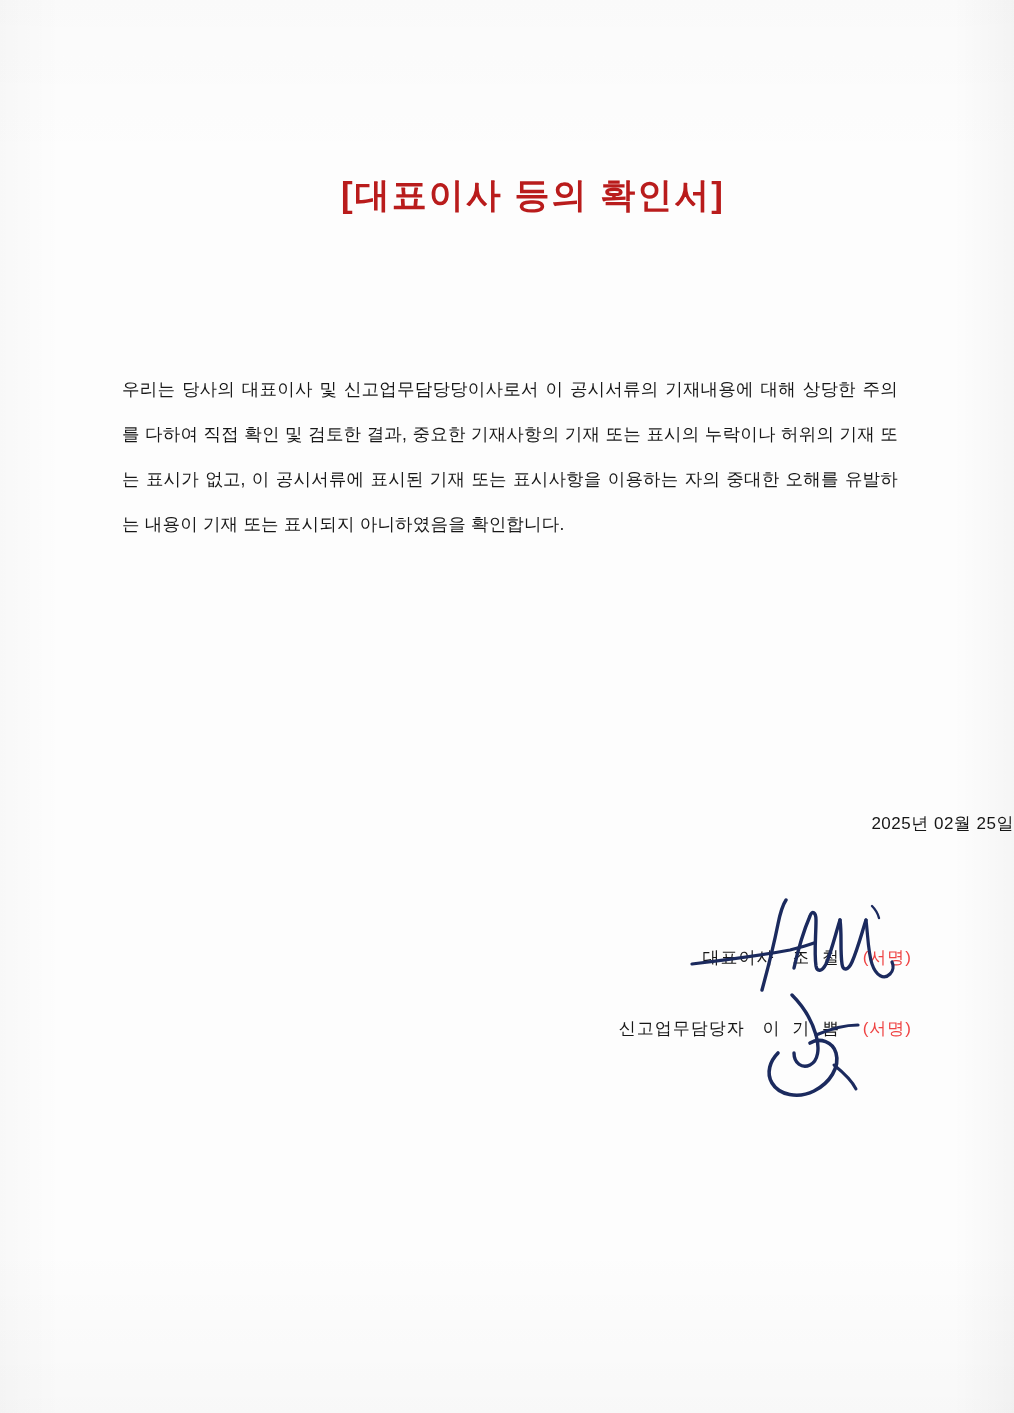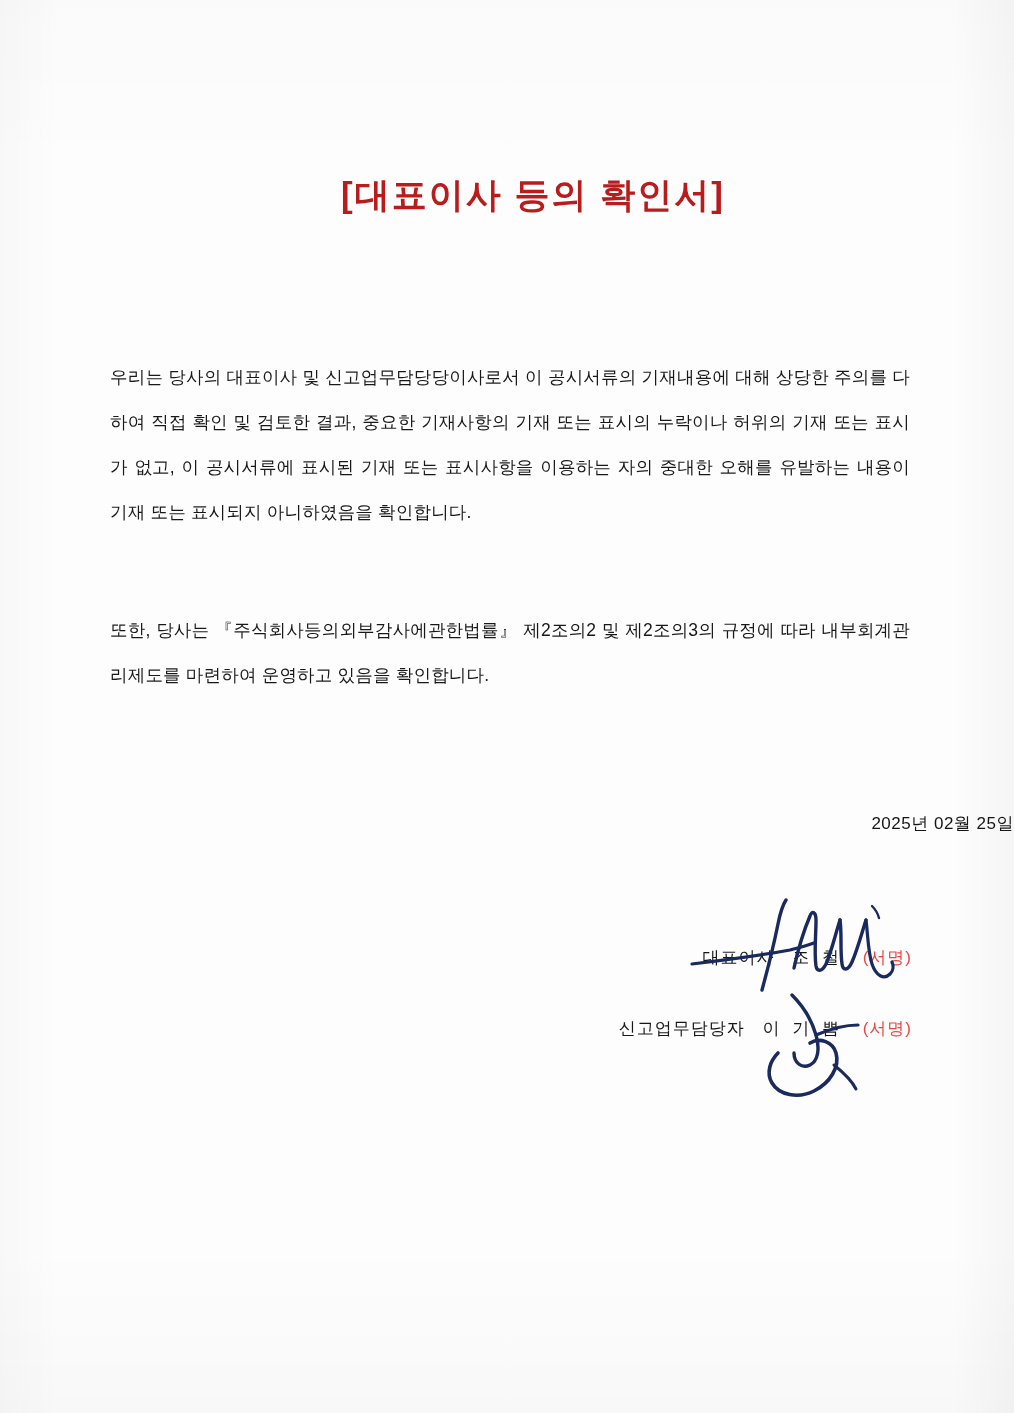--- a/index.html
+++ b/index.html
@@ -55,21 +55,21 @@
     color: #181818;
     text-align: justify;
     text-justify: inter-character;
     letter-spacing: 0.2px;
   }
 
   #para1 { top: 355px; }
   #para2 { top: 608px; }
 
   .body-block p {
-    margin: 0;
+    margin: 12px;
     text-align: justify;
     text-align-last: left;
   }
 
   .date-line {
     position: absolute;
     top: 812px;
     left: 0;
     width: 100%;
     text-align: right;
@@ -135,23 +135,20 @@
 <body>
 
 <div class="page">
 
   <div class="doc-title">[대표이사 등의 확인서]</div>
 
   <div class="body-block" id="para1">
     <p>우리는 당사의 대표이사 및 신고업무담당당이사로서 이 공시서류의 기재내용에 대해 상당한 주의를 다하여 직접 확인 및 검토한 결과, 중요한 기재사항의 기재 또는 표시의 누락이나 허위의 기재 또는 표시가 없고, 이 공시서류에 표시된 기재 또는 표시사항을 이용하는 자의 중대한 오해를 유발하는 내용이 기재 또는 표시되지 아니하였음을 확인합니다.</p>
   </div>
 
-  <div class="body-block" id="para2">
-    <p>또한, 당사는 『주식회사등의외부감사에관한법률』 제2조의2 및 제2조의3의 규정에 따라 내부회계관리제도를 마련하여 운영하고 있음을 확인합니다.</p>
-  </div>
 
   <div class="date-line">2025년 02월 25일</div>
 
   <div class="sign-area">
 
 
     <div class="sign-row">
       <span class="role">대표이사</span>
       <span class="person">조 철</span>
       <span class="seal-note">(서명)</span>

